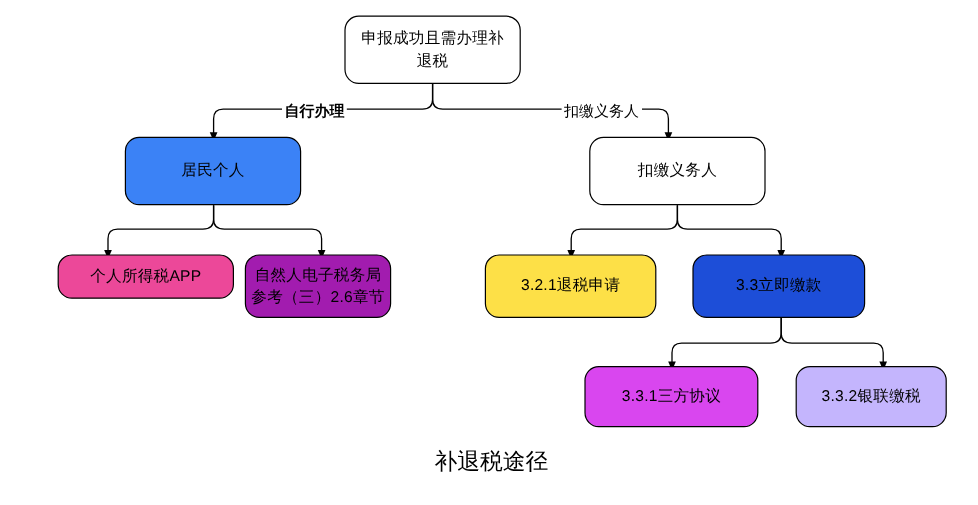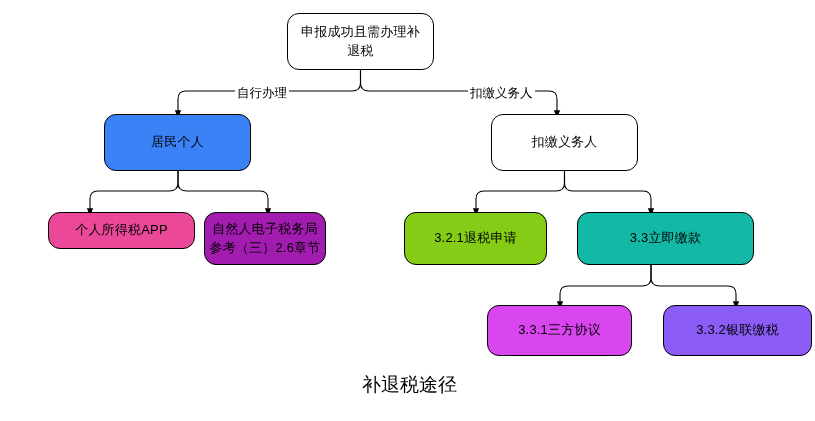--- a/index.html
+++ b/index.html
@@ -102,33 +102,33 @@
       <div class="node-box" style="left: 491px; top: 114px; width: 147px; height: 57px; border-color: rgb(0, 0, 0); background: rgb(255, 255, 255);">
         <span class="node-line">扣缴义务人</span>
       </div>
       <div class="node-box" style="left: 16px; top: 212px; width: 147px; height: 37px; border-color: rgb(0, 0, 0); background: #ec4899; margin-left: 32px;">
         <span class="node-line">个人所得税APP</span>
       </div>
       <div class="node-box" style="left: 204px; top: 212px; width: 122px; height: 53px; border-color: rgb(0, 0, 0); background: #a21caf;">
         <span class="node-line">自然人电子税务局</span>
         <span class="node-line">参考（三）2.6章节</span>
       </div>
-      <div class="node-box" style="left: 404px; top: 212px; width: 143px; height: 53px; border-color: rgb(0, 0, 0); background: #84cc16;">
+      <div class="node-box" style="left: 404px; top: 212px; width: 143px; height: 53px; border-color: rgb(0, 0, 0); background: #fde047;">
         <span class="node-line">3.2.1退税申请</span>
       </div>
-      <div class="node-box" style="left: 577px; top: 212px; width: 177px; height: 53px; border-color: rgb(0, 0, 0); background: #14b8a6;">
+      <div class="node-box" style="left: 577px; top: 212px; width: 144px; height: 53px; border-color: rgb(0, 0, 0); background: #1d4ed8;">
         <span class="node-line">3.3立即缴款</span>
       </div>
       <div class="node-box" style="left: 487px; top: 305px; width: 145px; height: 51px; border-color: rgb(0, 0, 0); background: #d946ef;">
         <span class="node-line">3.3.1三方协议</span>
       </div>
-      <div class="node-box" style="left: 663px; top: 305px; width: 149px; height: 51px; border-color: rgb(0, 0, 0); background: #8b5cf6;">
+      <div class="node-box" style="left: 663px; top: 305px; width: 126px; height: 51px; border-color: rgb(0, 0, 0); background: #c4b5fd;">
         <span class="node-line">3.3.2银联缴税</span>
       </div>
     </div>
   <div id="edge-label-group">
-      <div class="edge-label" style="left: 235px; top: 86px;">自行办理</div>
+      <div class="edge-label" style="left: 235px; top: 86px; font-weight: bold;">自行办理</div>
       <div class="edge-label" style="left: 468px; top: 86px;">扣缴义务人</div>
     </div>
 
   <div class="chart-caption" id="diagram-caption" style="left: 362px; top: 372px;">补退税途径</div>
 
 </div>
 
 </body></html>

